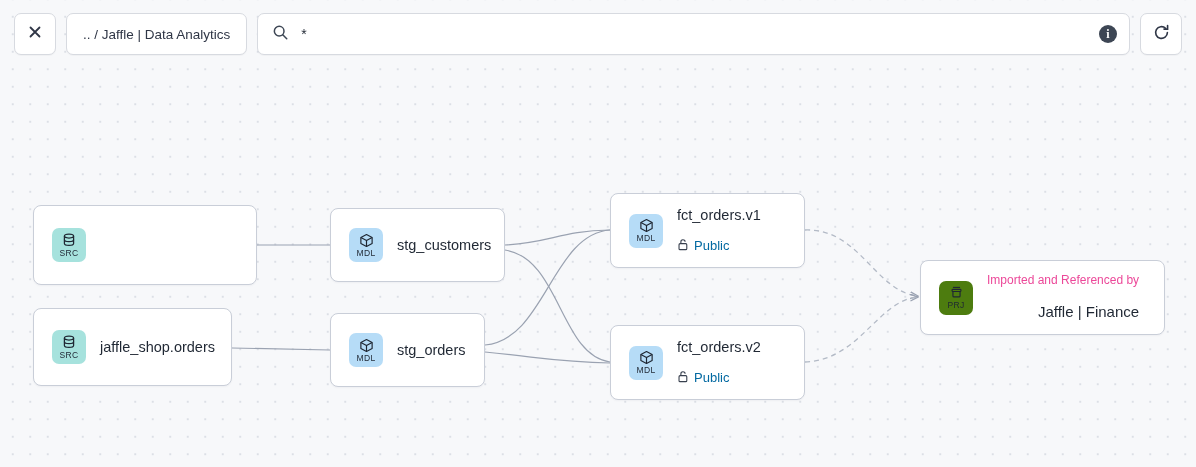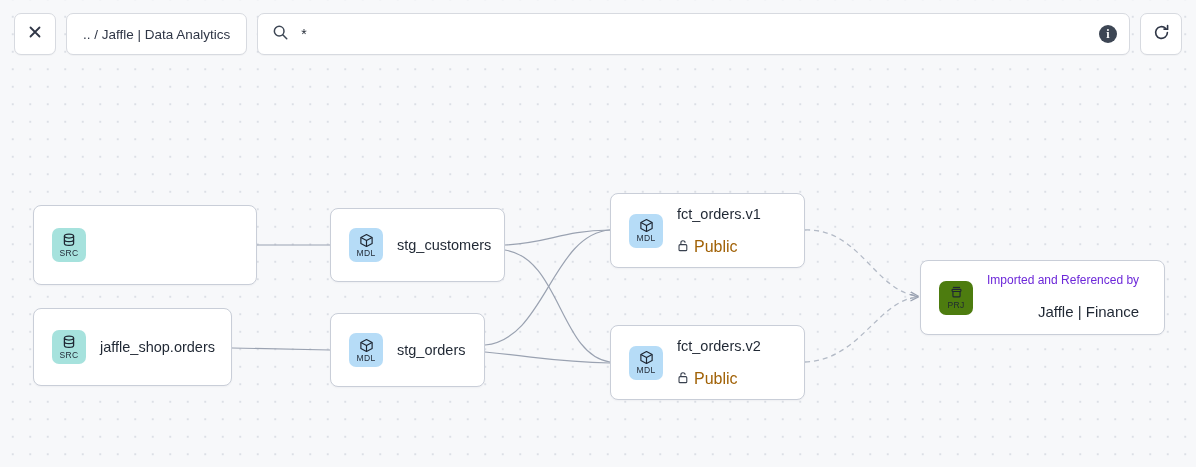--- a/index.html
+++ b/index.html
@@ -154,28 +154,28 @@
   .node-title {
     font-size: 14.5px;
     color: #1f2733;
     white-space: nowrap;
     line-height: 1.15;
   }
   .node-sub {
     display: flex;
     align-items: center;
     gap: 5px;
-    font-size: 16px;
-    color: #a16207;
+    font-size: 13px;
+    color: #0369a1;
     white-space: nowrap;
     line-height: 1.1;
   }
   .node-pretitle {
     font-size: 12px;
-    color: #6d28d9;
+    color: #ec4899;
     white-space: nowrap;
     line-height: 1.15;
   }
   .node-maintitle {
     font-size: 15px;
     color: #1f2733;
     white-space: nowrap;
     line-height: 1.2;
     text-align: right;
   }

